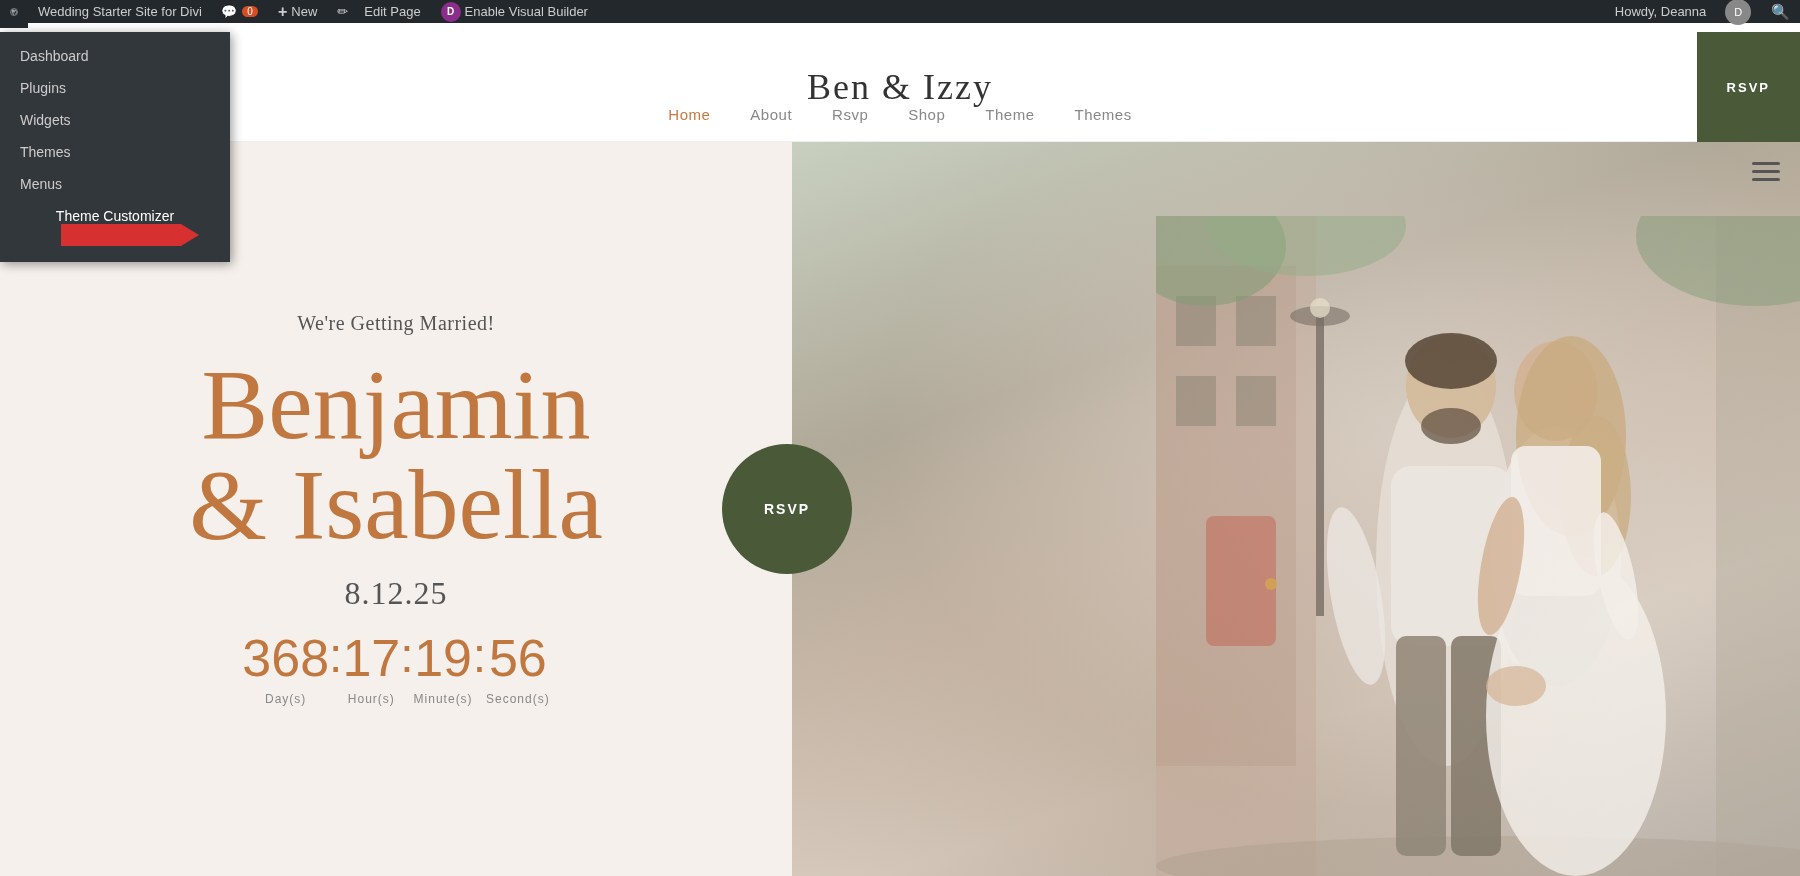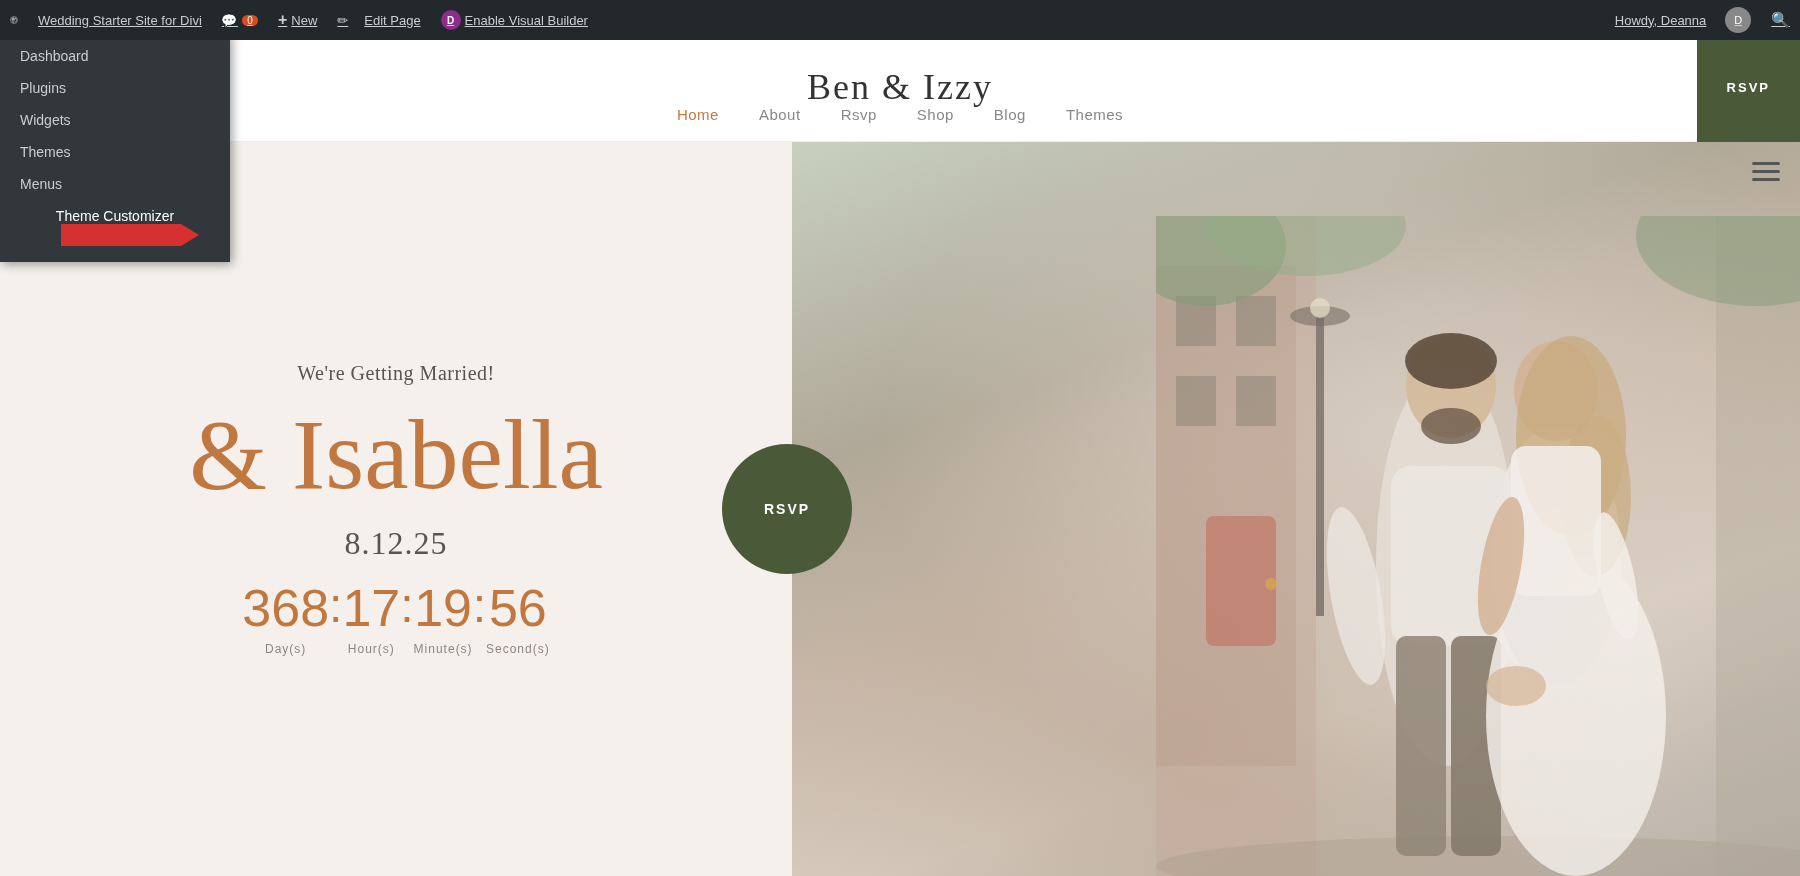--- a/index.html
+++ b/index.html
@@ -2,28 +2,27 @@
 <html><head>
   <meta charset="utf-8">
   <style>
     * { margin: 0; padding: 0; box-sizing: border-box; }
     body { font-family: Arial, sans-serif; width: 1800px; height: 876px; overflow: hidden; }
 
     
     .admin-bar {
       position: fixed;
       top: 0; left: 0; right: 0;
-      height: 40px;
+      height: 23px;
       background: #23282d;
       display: flex;
       align-items: center;
       z-index: 9999;
       color: #ccc;
       font-size: 13px;
-      text-decoration: underline;
     }
     .admin-bar-item {
       display: flex;
       align-items: center;
       padding: 0 10px;
       height: 100%;
       cursor: pointer;
       color: #ccc;
       text-decoration: none;
       white-space: nowrap;
@@ -364,32 +363,33 @@
 <div class="site-wrapper">
 
   <div class="header-container">
     <div class="site-title">Ben &amp; Izzy</div>
 
     <nav style="position:absolute; left:50%; transform:translateX(-50%); bottom:18px; display:flex; gap:40px;">
       <a class="nav-link active" href="#">Home</a>
       <a class="nav-link" href="#">About</a>
       <a class="nav-link" href="#">Rsvp</a>
       <a class="nav-link" href="#">Shop</a>
-      <a class="nav-link" href="#">Blog</a>
+      <a class="nav-link" href="#">Theme</a>
       <a class="nav-link" href="#">Themes</a>
     </nav>
 
     <button class="header-rsvp-btn">RSVP</button>
   </div>
 
   <div class="hero-section">
 
     <div class="hero-left">
       <div class="getting-married-text">We're Getting Married!</div>
       <div class="couple-names">
+        <div>Benjamin</div>
         <div>&amp; Isabella</div>
       </div>
       <div class="wedding-date">8.12.25</div>
 
       <div class="countdown">
         <div class="countdown-unit">
           <div class="countdown-number">368</div>
           <div class="countdown-label">Day(s)</div>
         </div>
         <div class="countdown-sep">:</div>

